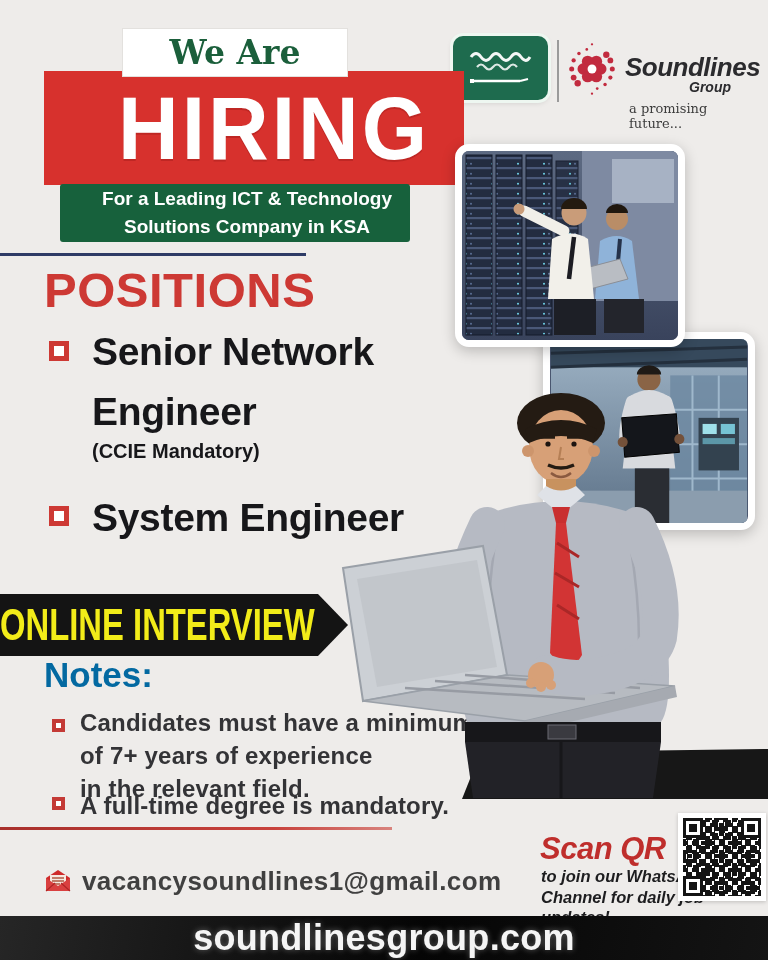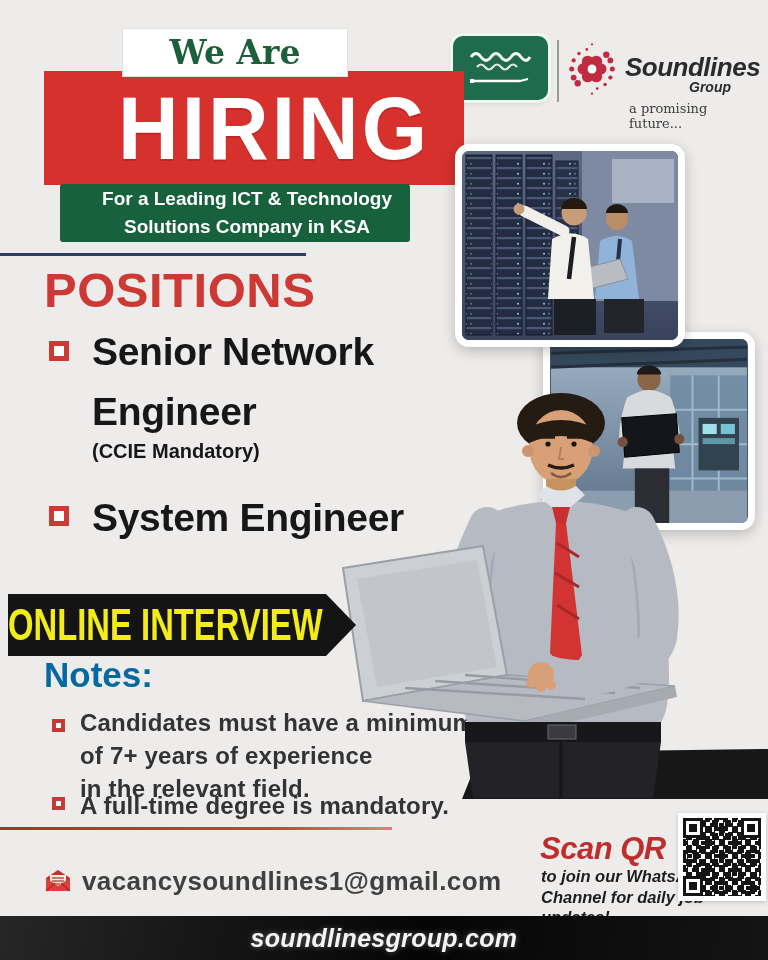--- a/index.html
+++ b/index.html
@@ -54,21 +54,21 @@
     line-height:1.55; letter-spacing:-.3px; }
   .p1 { top:322px; } .p2 { top:488px; width:430px; }
   .pos-qualifier { left:92px; top:440px; font-size:20px; font-weight:800; color:#17171a; }
 
   
   .man { left:335px; top:383px; width:433px; height:420px; z-index:4; }
   .platform { left:462px; top:749px; width:306px; height:50px; background:#171717;
     clip-path:polygon(6% 8%, 100% 0, 100% 100%, 0 100%); z-index:3; }
 
   
-  .banner { left:8px; top:594px; width:348px; height:62px; background:#141414;
+  .banner { left:0; top:594px; width:348px; height:62px; background:#141414;
     clip-path:polygon(0 0, 318px 0, 348px 31px, 318px 62px, 0 62px);
     display:flex; align-items:center; z-index:5; }
   .banner span { display:block; width:100%; text-align:center; padding-right:26px;
     color:#f2ec19; font-size:41px; font-weight:900; letter-spacing:0;
     transform:scaleX(.8) scaleY(1.1); transform-origin:left center; white-space:nowrap; }
 
   
   .notes-title { left:44px; top:655px; font-size:35px; font-weight:800; color:#0369a1; }
   .note-bullet { width:13px; height:13px; background:#fff; border:4px solid #c43a36; }
   .nb1 { left:52px; top:719px; } .nb2 { left:52px; top:797px; }
@@ -97,21 +97,21 @@
     background-color:#fff; }
   .finder { position:absolute; width:20px; height:20px; background:#141414; }
   .finder::before { content:""; position:absolute; left:3px; top:3px; width:14px; height:14px; background:#fff; }
   .finder::after { content:""; position:absolute; left:6px; top:6px; width:8px; height:8px; background:#141414; }
   .f-tl { left:0; top:0; } .f-tr { right:0; top:0; } .f-bl { left:0; bottom:0; }
 
   
   .footer { left:0; top:916px; width:768px; height:44px;
     background:linear-gradient(100deg,#262626,#050505 55%, #141414);
     display:flex; align-items:center; justify-content:center; z-index:6; }
-  .footer span { color:#f5f5f5; font-weight:800; font-style:italic; font-size:25px;
+  .footer span { color:#f5f5f5; font-weight:800; font-size:36px;
     letter-spacing:.3px; text-shadow:0 0 6px rgba(255,255,255,.35); }
 </style>
 </head>
 <body>
 
 <div class="poster">
 
   <div class="abs we-are">
     <span>We Are</span>
   </div>

